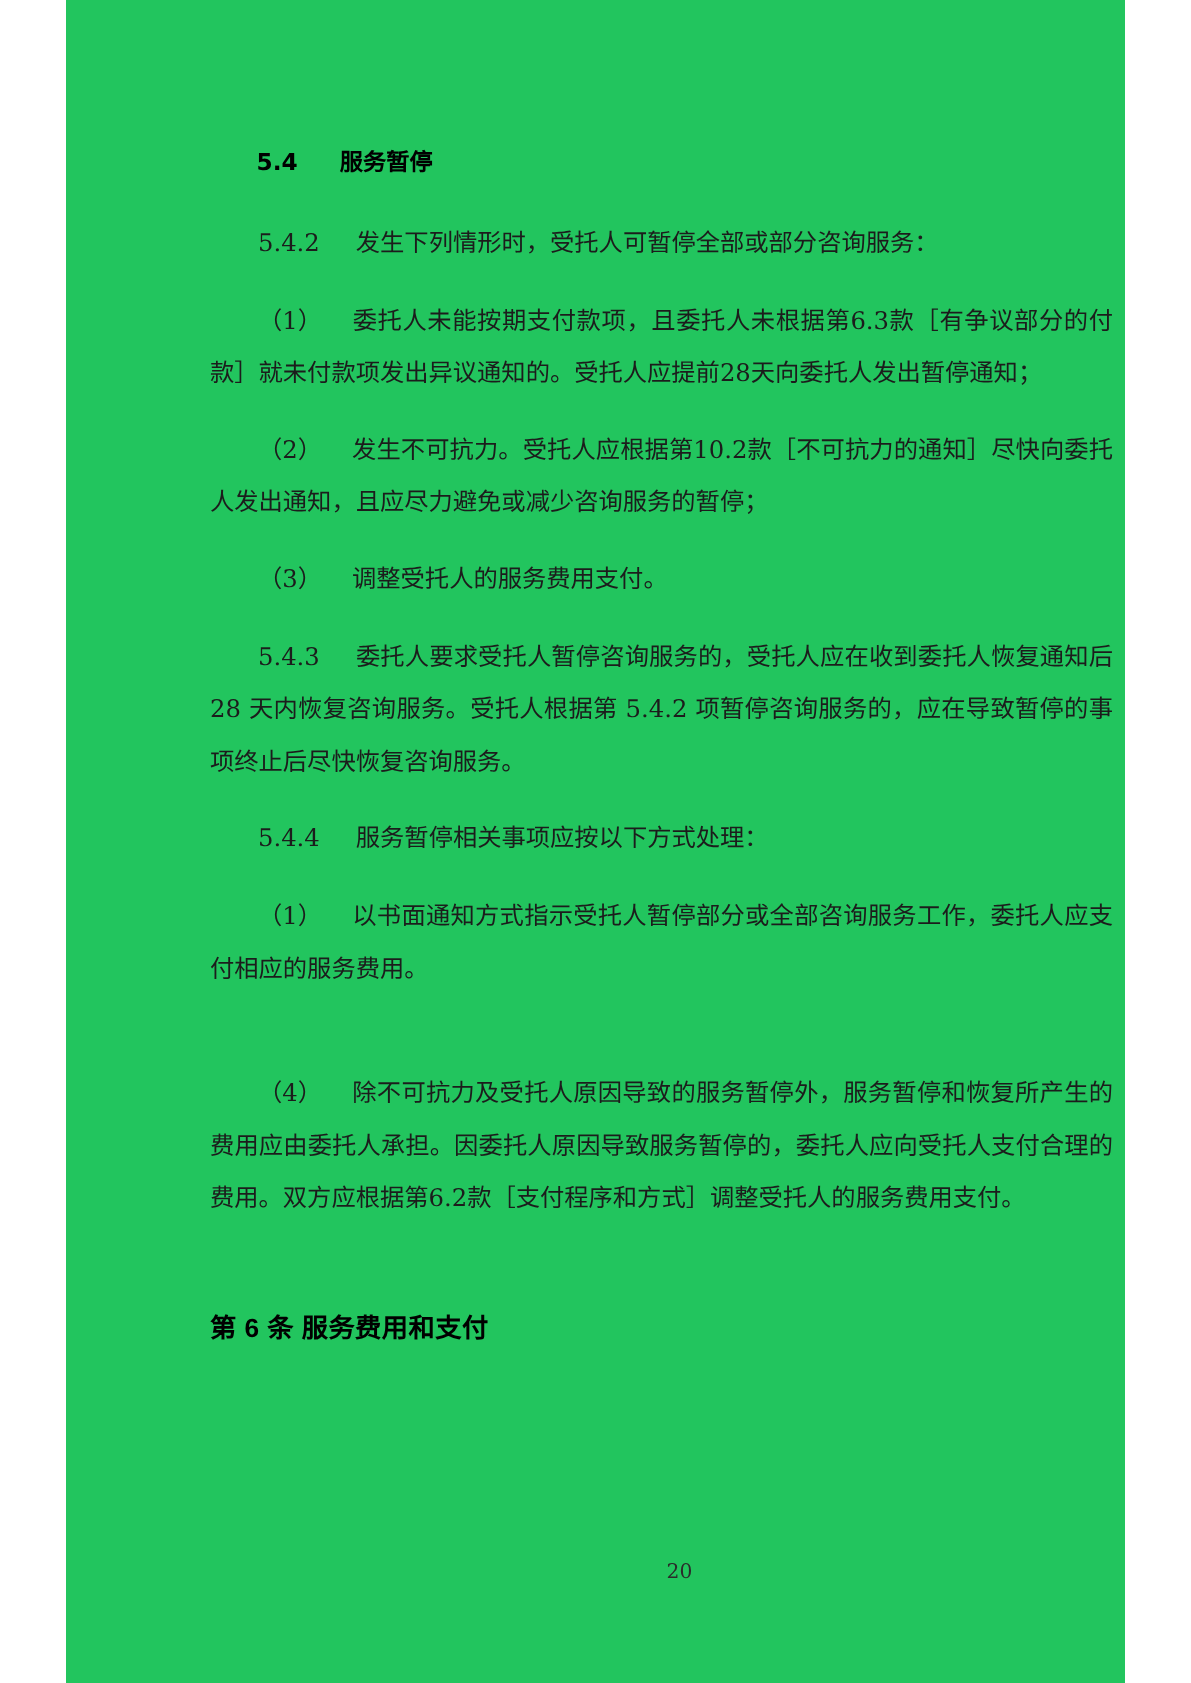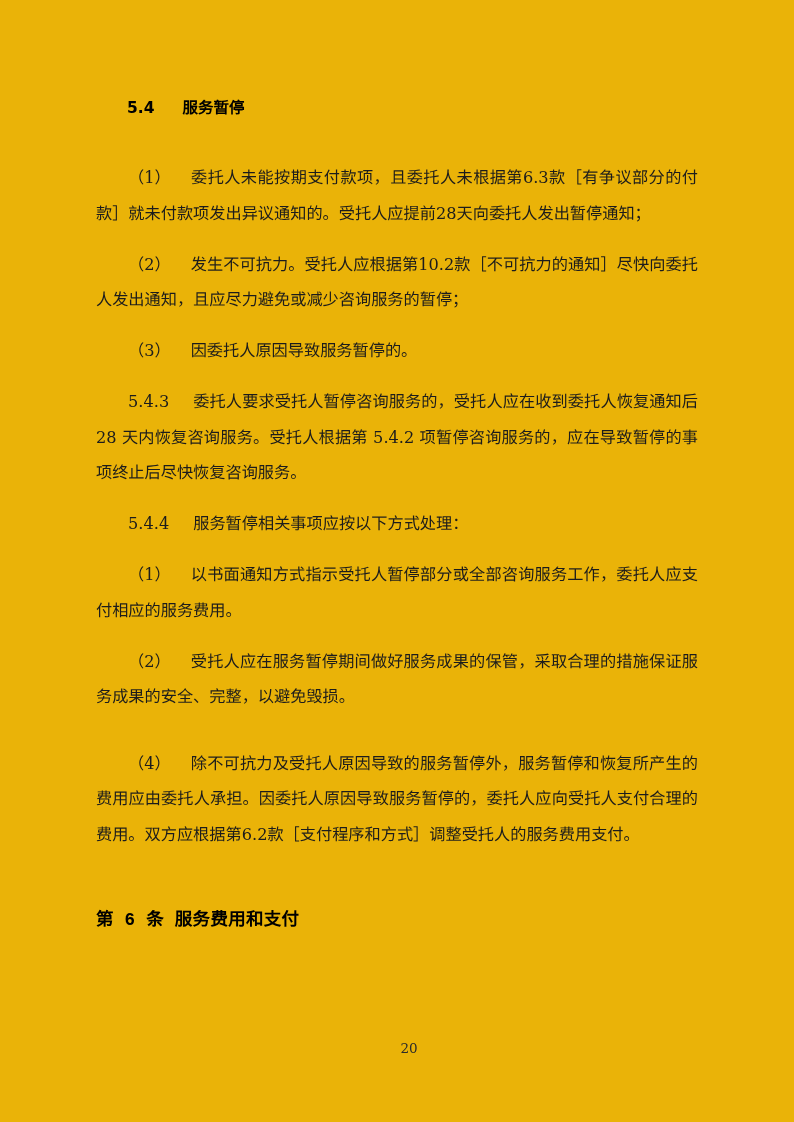--- a/index.html
+++ b/index.html
@@ -7,37 +7,37 @@
     margin: 0;
     padding: 0;
     background: #ffffff;
   }
   body {
     font-family: "DejaVu Serif", "Liberation Serif", serif;
     color: #1a1a1a;
   }
   .page {
     position: relative;
-    width: 794px;
+    width: 706px;
     height: 1122px;
-    background: #eab308;
+    background: #22c55e;
     margin: 0 auto;
     overflow: hidden;
     box-sizing: border-box;
   }
   .content {
     position: absolute;
     left: 96px;
     top: 84px;
     width: 602px;
   }
 
   
   .h-article {
-    font-family: Liberation Mono, monospace;
+    font-family: Liberation Sans, sans-serif;
     font-weight: bold;
     font-size: 17.5px;
     line-height: 1.45;
     margin: 0;
     padding: 0;
     letter-spacing: 0.3px;
     color: #000000;
   }
 
   .h-sub {
@@ -96,48 +96,48 @@
   <div class="content">
 
     <div class="sp-h-54"></div>
     <h2 class="h-sub"><span>5.4</span><span class="gap"></span><span>服务暂停</span></h2>
 
     <div class="sp-after-h"></div>
 
 
     <div class="sp-para"></div>
 
+    <p class="para indent"><span class="lead">5.4.2</span><span class="tab-wide"></span><span>发生下列情形时，受托人可暂停全部或部分咨询服务：</span></p>
 
     <div class="sp-para"></div>
 
     <p class="para indent"><span class="lead">（1）</span><span class="tab"></span><span>委托人未能按期支付款项，且委托人未根据第6.3款［有争议部分的付款］就未付款项发出异议通知的。受托人应提前28天向委托人发出暂停通知；</span></p>
 
     <div class="sp-para"></div>
 
     <p class="para indent"><span class="lead">（2）</span><span class="tab"></span><span>发生不可抗力。受托人应根据第10.2款［不可抗力的通知］尽快向委托人发出通知，且应尽力避免或减少咨询服务的暂停；</span></p>
 
     <div class="sp-para"></div>
 
-    <p class="para indent"><span class="lead">（3）</span><span class="tab"></span><span>因委托人原因导致服务暂停的。</span></p>
+    <p class="para indent"><span class="lead">（3）</span><span class="tab"></span><span>调整受托人的服务费用支付。</span></p>
 
     <div class="sp-para"></div>
 
     <p class="para indent"><span class="lead">5.4.3</span><span class="tab-wide"></span><span>委托人要求受托人暂停咨询服务的，受托人应在收到委托人恢复通知后 28 天内恢复咨询服务。受托人根据第 5.4.2 项暂停咨询服务的，应在导致暂停的事项终止后尽快恢复咨询服务。</span></p>
 
     <div class="sp-para"></div>
 
     <p class="para indent"><span class="lead">5.4.4</span><span class="tab-wide"></span><span>服务暂停相关事项应按以下方式处理：</span></p>
 
     <div class="sp-para"></div>
 
     <p class="para indent"><span class="lead">（1）</span><span class="tab"></span><span>以书面通知方式指示受托人暂停部分或全部咨询服务工作，委托人应支付相应的服务费用。</span></p>
 
     <div class="sp-para"></div>
 
-    <p class="para indent"><span class="lead">（2）</span><span class="tab"></span><span>受托人应在服务暂停期间做好服务成果的保管，采取合理的措施保证服务成果的安全、完整，以避免毁损。</span></p>
 
     <div class="sp-para"></div>
 
 
     <div class="sp-para"></div>
 
     <p class="para indent"><span class="lead">（4）</span><span class="tab"></span><span>除不可抗力及受托人原因导致的服务暂停外，服务暂停和恢复所产生的费用应由委托人承担。因委托人原因导致服务暂停的，委托人应向受托人支付合理的费用。双方应根据第6.2款［支付程序和方式］调整受托人的服务费用支付。</span></p>
 
     <div class="sp-block"></div>
 

